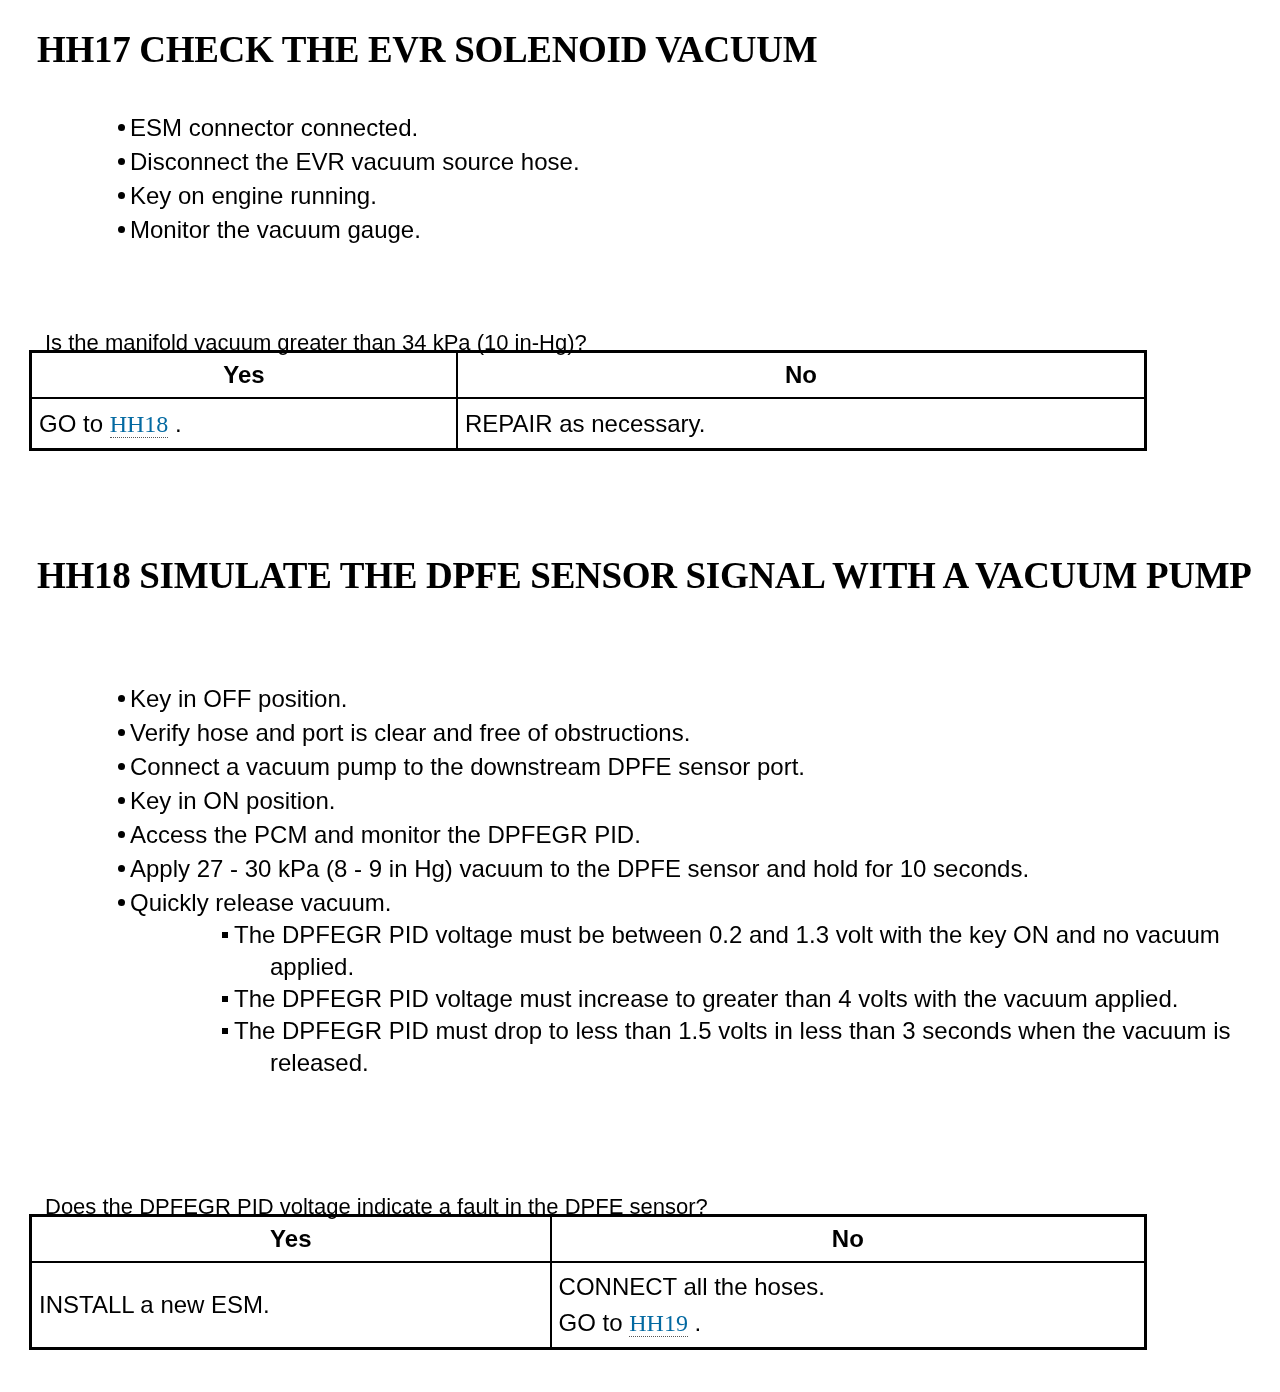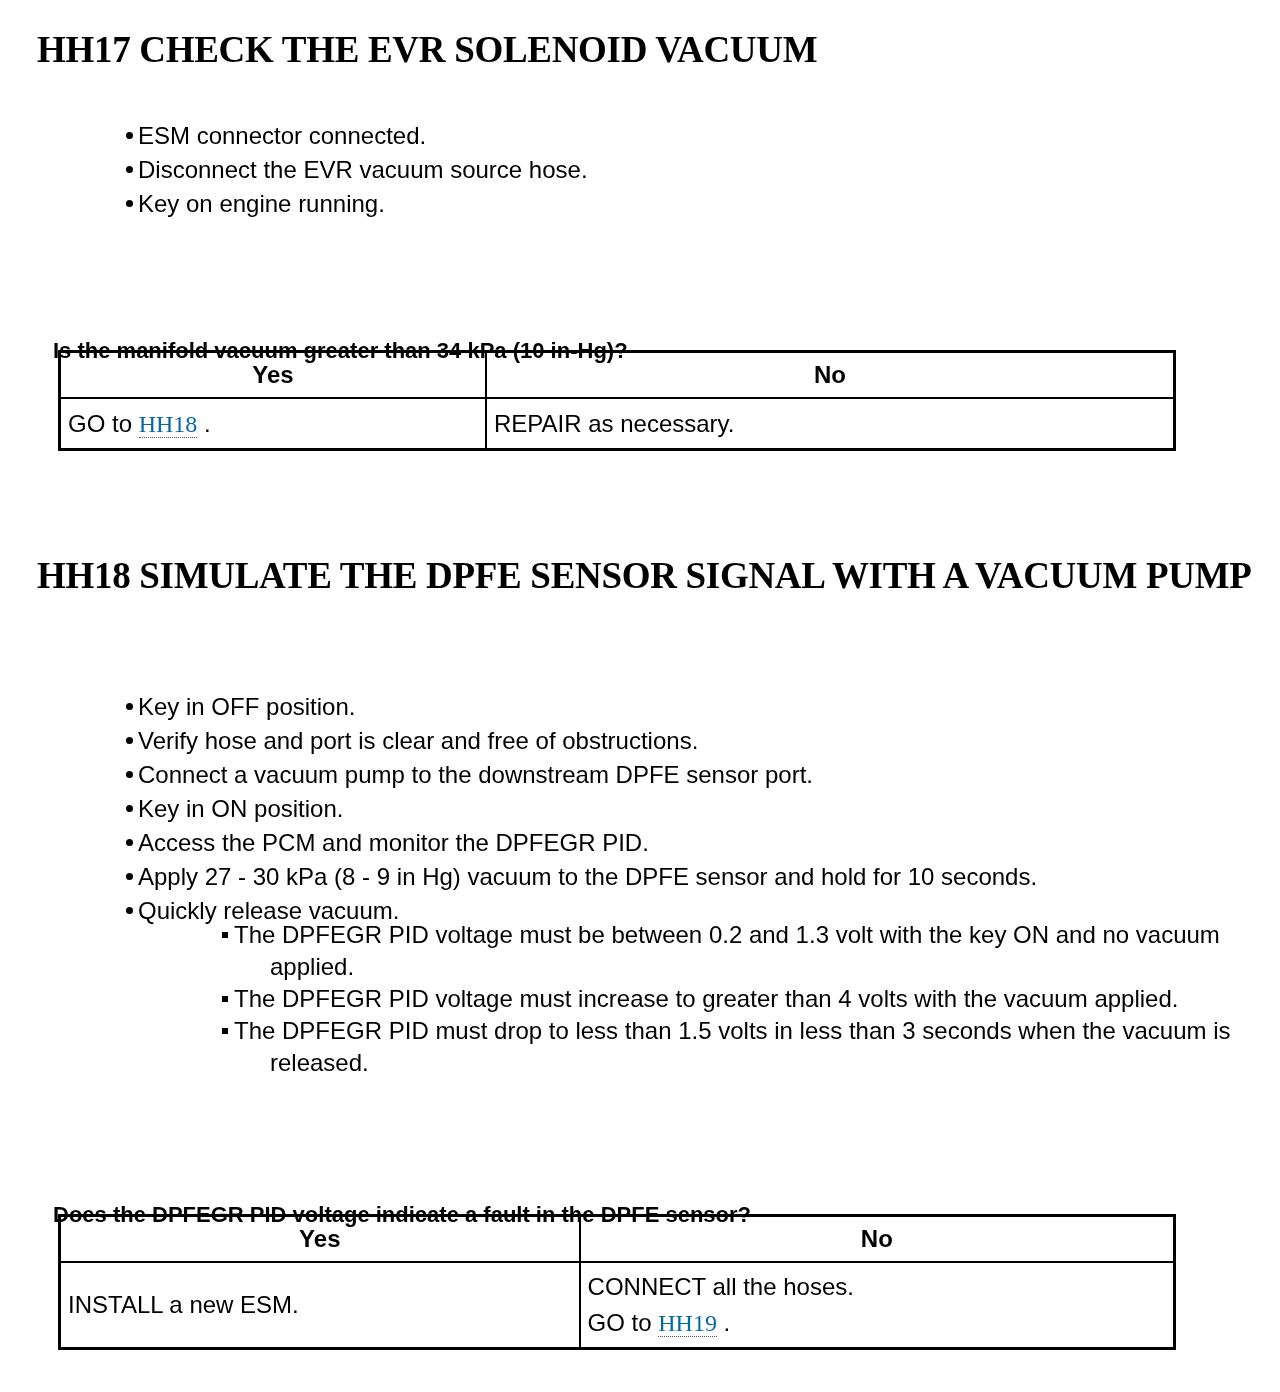--- a/index.html
+++ b/index.html
@@ -1,49 +1,50 @@
 <!DOCTYPE html>
 <html><head>
 <meta charset="utf-8">
 <style>
   html, body { margin: 0; padding: 0; background: #ffffff; }
   body { width: 1280px; height: 1392px; position: relative; overflow: hidden; color: #000; font-family: "Liberation Sans", sans-serif; }
   .h1 { position: absolute; left: 37px; margin: 0; font-family: "Liberation Serif", serif; font-weight: bold; font-size: 37px; line-height: 46px; letter-spacing: -0.3px; }
   #h17 { top: 27px; }
   #h18 { top: 553px; width: 1220px; }
-  ul.steps { position: absolute; left: 118px; margin: 8px; padding: 0; list-style: none; font-size: 24px; }
+  ul.steps { position: absolute; left: 118px; margin: 0; padding: 0; list-style: none; font-size: 24px; }
   ul.steps li { height: 34px; line-height: 34px; white-space: nowrap; }
   ul.steps li .dot { display: inline-block; width: 7px; height: 7px; border-radius: 50%; background: #000; margin-right: 5px; vertical-align: middle; position: relative; top: -2px; }
   #steps17 { top: 111px; }
   #steps18 { top: 682px; }
   ul.sub { position: absolute; left: 222px; top: 919px; margin: 0; padding: 0; list-style: none; font-size: 24px; width: 1040px; }
   ul.sub li { line-height: 32px; padding-left: 48px; text-indent: -34px; }
   ul.sub li .sq { display: inline-block; width: 6px; height: 6px; background: #000; margin-right: 6px; text-indent: 0; vertical-align: middle; position: relative; top: -2px; margin-left: -14px; }
-  .question { position: absolute; left: 37px; font-weight: bold; font-size: 22px; line-height: 26px; margin: 16px; }
+  .question { position: absolute; left: 37px; font-weight: normal; font-size: 22px; line-height: 26px; margin: 8px; }
   #q17 { top: 322px; }
   #q18 { top: 1186px; }
-  table.dt { position: absolute; left: 29px; width: 1118px; border-collapse: collapse; font-size: 24px; margin-left: 29px; }
+  table.dt { position: absolute; left: 29px; width: 1118px; border-collapse: collapse; font-size: 24px; }
   table.dt td, table.dt th { border: 2px solid #000; padding: 0 7px; }
   table.dt { border: 3px solid #000; }
   table.dt th { font-weight: bold; text-align: center; height: 44px; }
   #t17 { top: 350px; }
   #t17 td { height: 49px; }
   #t18 { top: 1214px; }
   #t18 td { height: 84px; line-height: 36px; }
   .ref { font-family: "Liberation Serif", serif; color: #0369a1; border-bottom: 1px dotted #555; }
 </style>
 </head>
 <body>
 
 <h1 class="h1" id="h17">HH17 CHECK THE EVR SOLENOID VACUUM</h1>
 
 <ul class="steps" id="steps17">
   <li><span class="dot"></span><span>ESM connector connected.</span></li>
   <li><span class="dot"></span><span>Disconnect the EVR vacuum source hose.</span></li>
   <li><span class="dot"></span><span>Key on engine running.</span></li>
+  <li><span class="dot"></span><span>Monitor the vacuum gauge.</span></li>
 </ul>
 
 <p class="question" id="q17">Is the manifold vacuum greater than 34 kPa (10 in-Hg)?</p>
 
 <table class="dt" id="t17">
   <tbody>
       <tr>
     <th>Yes</th>
     <th>No</th>
   </tr>

